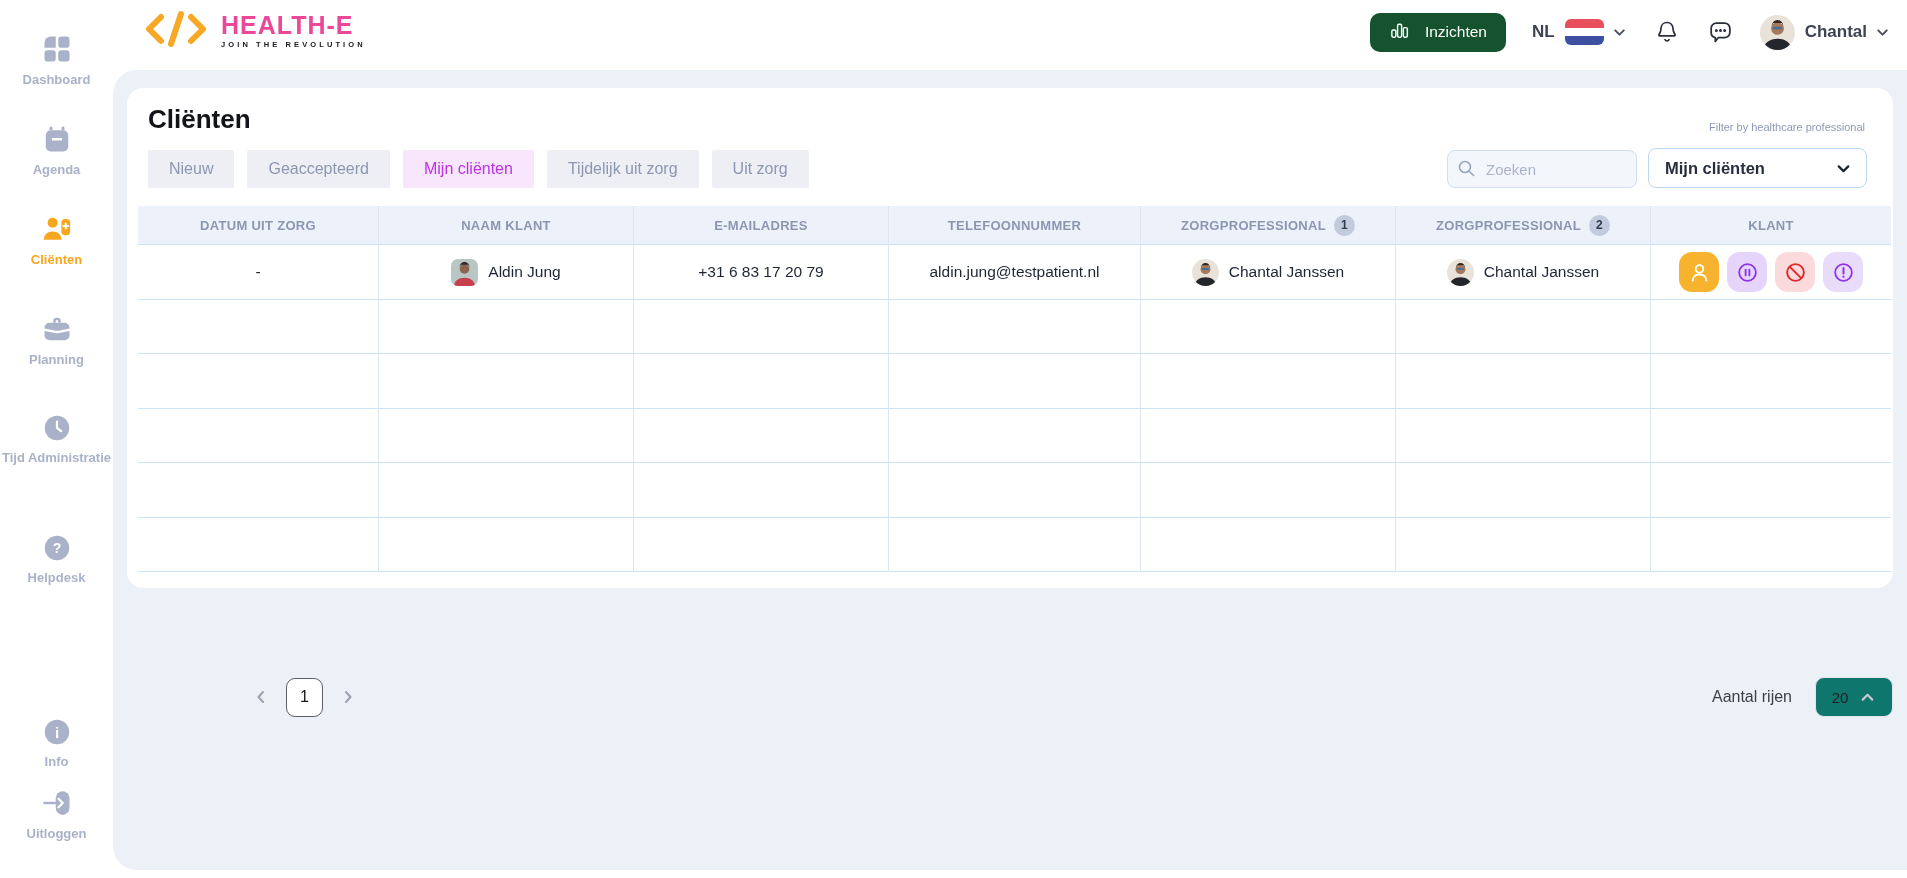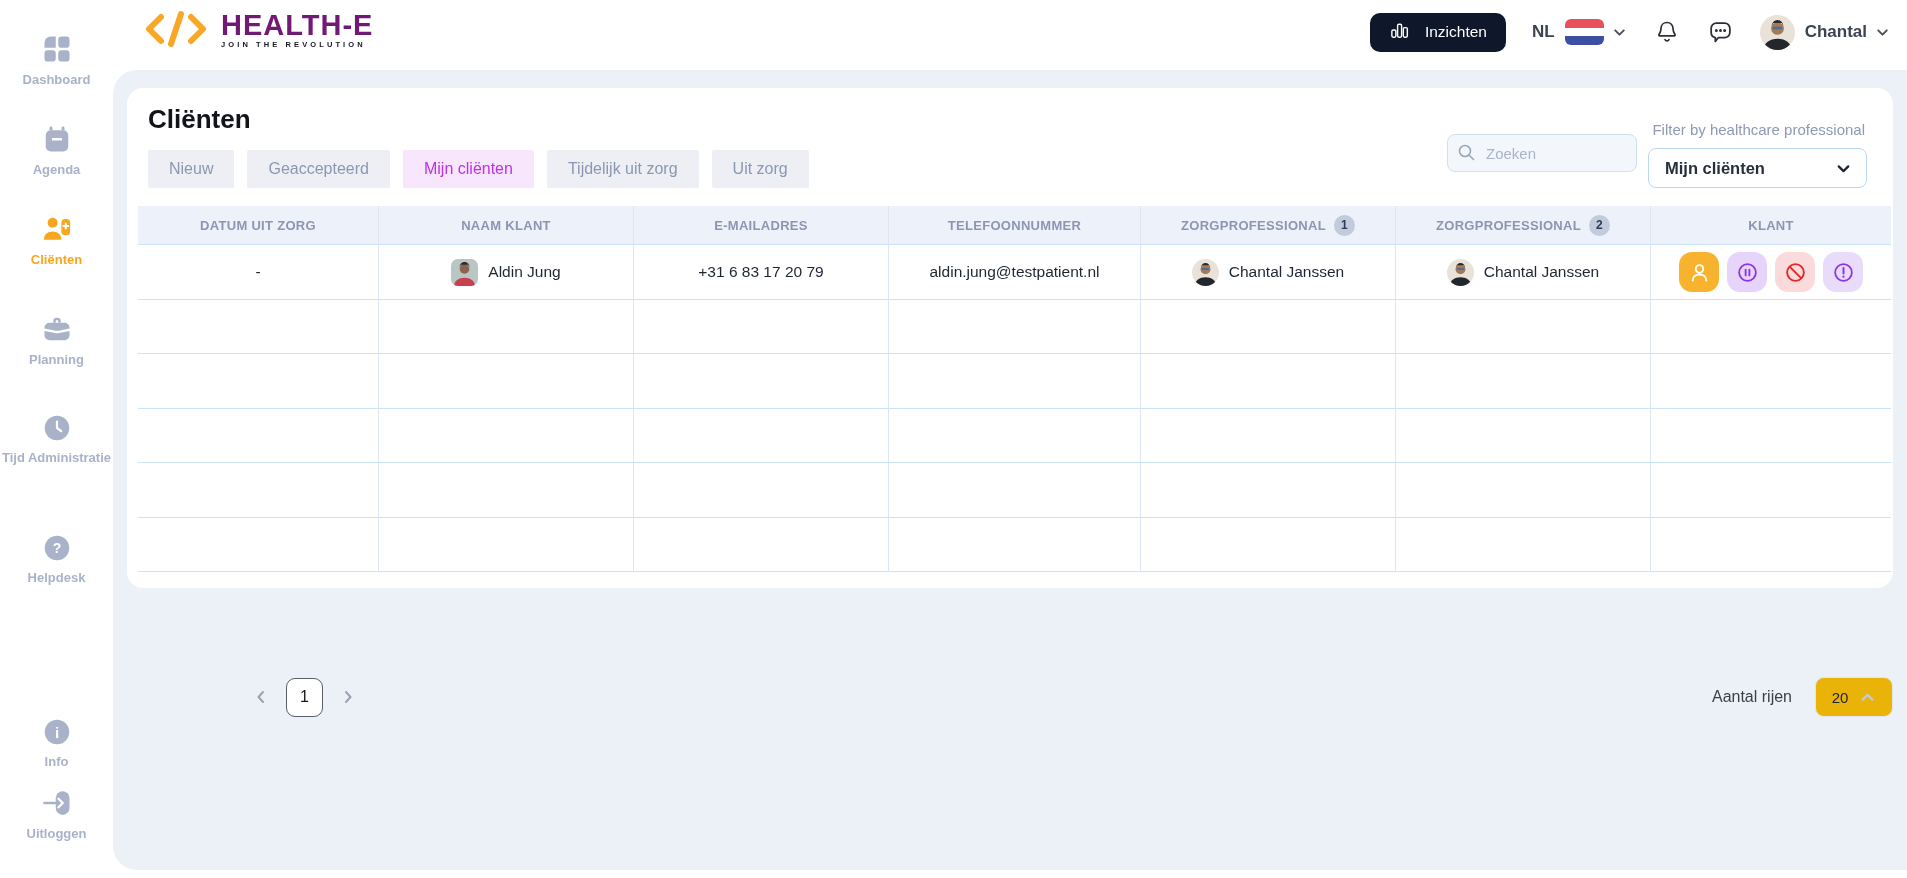--- a/index.html
+++ b/index.html
@@ -8,24 +8,24 @@
 
   
   .sidebar { position:absolute; left:0; top:0; width:113px; height:878px; background:#ffffff; z-index:5; }
   .side-item { position:absolute; left:0; width:113px; text-align:center; color:#a9b2c8; cursor:pointer; }
   .side-item .ico { display:inline-block; width:30px; height:30px; }
   .side-item .lbl { display:block; font-size:13px; font-weight:600; margin-top:4px; line-height:16px; }
   .side-item.active { color:#f9a61f; }
 
   
   .logo { position:absolute; left:143px; top:9px; display:flex; align-items:center; gap:12px; z-index:6; }
-  .logo-text .main { font-size:29px; font-weight:800; letter-spacing:1px; color:#701a75; line-height:24px; }
+  .logo-text .main { font-size:25px; font-weight:800; letter-spacing:1px; color:#ec4899; line-height:24px; }
   .logo-text .tag  { font-size:7.5px; font-weight:700; letter-spacing:3.1px; color:#15171c; margin-top:3px; }
   .header-right { position:absolute; top:11px; right:17px; height:42px; display:flex; align-items:center; z-index:6; }
-  .btn-insights { display:flex; align-items:center; gap:15px; background:#0f172a; color:#fff;
+  .btn-insights { display:flex; align-items:center; gap:15px; background:#14532d; color:#fff;
     border:none; border-radius:10px; height:39px; padding:0 19px; font-size:15.5px;
     font-family:inherit; cursor:pointer; }
   .lang { font-size:17px; font-weight:800; color:#3d4352; margin-left:26px; }
   .flag { width:39px; height:26px; border-radius:6px; overflow:hidden; margin-left:10px; display:flex; flex-direction:column; }
   .flag div { flex:1; }
   .chev { margin-left:8px; display:inline-flex; }
   .hicon { margin-left:28px; display:inline-flex; cursor:pointer; }
   .avatar { width:35px; height:35px; border-radius:50%; overflow:hidden; margin-left:26px; flex:none; }
   .uname { font-size:17px; font-weight:700; color:#3d4352; margin-left:10px; }
 
@@ -34,22 +34,22 @@
     background:#ecf0f7; border-radius:24px 0 0 24px; }
   .panel { position:absolute; left:14px; top:18px; width:1766px; height:500px;
     background:#ffffff; border-radius:16px; }
   .page-title { position:absolute; left:21px; top:16px; font-size:26px; font-weight:800; color:#121419; }
   .tabs { position:absolute; left:21px; top:62px; display:flex; gap:13px; }
   .tab { height:38px; display:flex; align-items:center; padding:0 21px; border-radius:2px;
     background:#edeff5; color:#8c97b1; font-size:16px; font-weight:500; border:none;
     font-family:inherit; cursor:pointer; white-space:nowrap; }
   .tab.active { background:#f8e6fc; color:#bb32e3; }
 
-  .filter-label { position:absolute; right:28px; top:33px; font-size:15px; color:#8d99b5;margin-left:32px; }
-  .search-wrap { position:absolute; left:1320px; top:46px; width:190px; height:38px; }
+  .filter-label { position:absolute; right:28px; top:33px; font-size:11px; color:#8d99b5;margin-left:32px; }
+  .search-wrap { position:absolute; left:1320px; top:62px; width:190px; height:38px; }
   .search-wrap svg { position:absolute; left:10px; top:9px; }
   .search-input { width:100%; height:100%; background:#f3f6fb; border:1px solid #cfe0f2;
     border-radius:8px; padding:0 10px 0 38px; font-size:15px; color:#333; font-family:inherit; }
   .search-input::placeholder { color:#a9b4c8; }
   .pro-select { position:absolute; left:1521px; top:60px; width:219px; height:40px; background:#fff;
     border:1px solid #b9d7f2; border-radius:8px; display:flex; align-items:center;
     padding:0 14px 0 16px; cursor:pointer; }
   .pro-select .val { flex:1; font-size:16.5px; font-weight:600; color:#272e3d; }
 
   
@@ -75,21 +75,21 @@
   .act-block  { background:#fadada; }
   .act-alert  { background:#e9dbfa; }
 
   
   .pag-left { position:absolute; left:140px; top:606px; height:42px; display:flex; align-items:center; gap:17px; }
   .page-box { width:37px; height:39px; background:#fff; border:1.5px solid #5a5f69; border-radius:9px;
     display:flex; align-items:center; justify-content:center; font-size:16px; color:#16181d; cursor:pointer; }
   .pag-chev { display:inline-flex; cursor:pointer; }
   .pag-right { position:absolute; right:14px; top:606px; height:42px; display:flex; align-items:center; }
   .rows-label { font-size:16px; color:#3b3f4a; margin-right:23px; }
-  .rows-box { width:78px; height:40px; background:#eab308; border:1px solid #e3e5ea; border-radius:9px;
+  .rows-box { width:78px; height:40px; background:#0f766e; border:1px solid #e3e5ea; border-radius:9px;
     display:flex; align-items:center; justify-content:center; gap:11px; font-size:15px; color:#1d1f24; cursor:pointer; }
 </style>
 </head>
 <body>
 
 <nav class="sidebar">
   <div class="side-item" style="top:34px">
     <span class="ico">
       <svg width="30" height="30" viewBox="0 0 24 24" fill="currentColor">
           <path d="M11 2H7a5 5 0 0 0-5 5v4h9V2z"></path>

